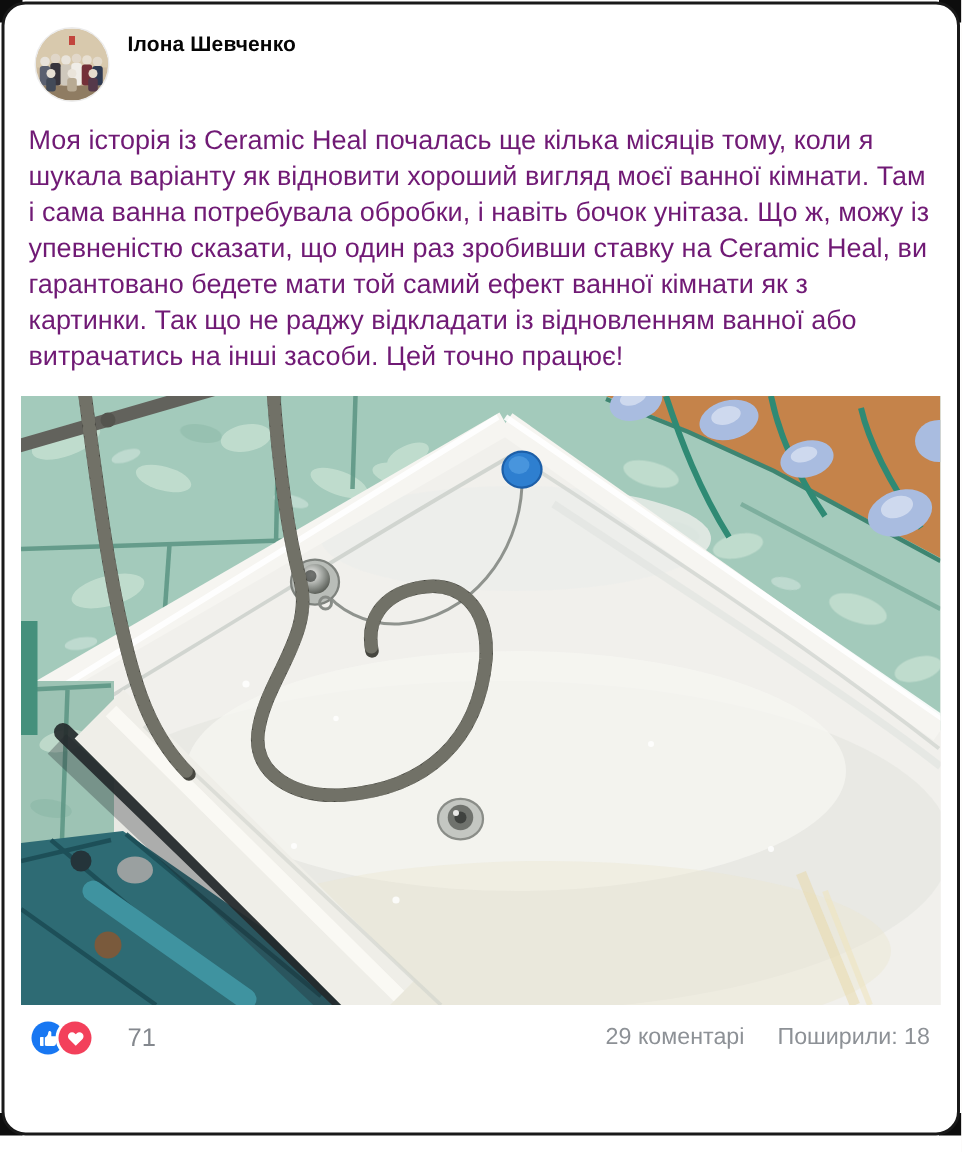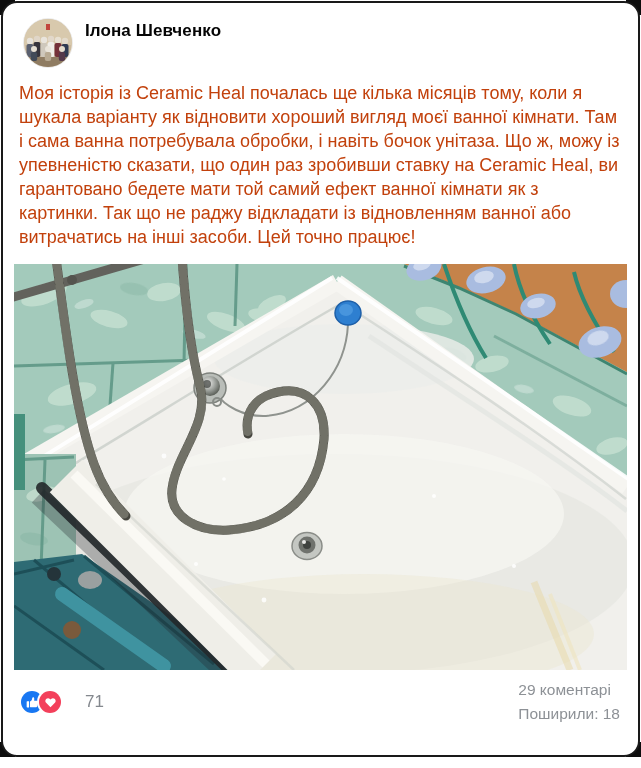--- a/index.html
+++ b/index.html
@@ -7,35 +7,35 @@
           font-family:"Liberation Sans","DejaVu Sans",sans-serif;}
   .corner{position:absolute;width:15px;height:15px;background:#0d0d0d;z-index:0;}
   .corner.tl{top:0;left:0}.corner.tr{top:0;right:0}.corner.bl{bottom:11px;left:0}.corner.br{bottom:11px;right:0}
   .card{position:absolute;left:1px;top:1px;right:1px;bottom:11px;background:#ffffff;
         border:2px solid #191919;border-radius:16px;z-index:1;overflow:hidden;}
   .inner{padding:13px 11px 0 11px;}
   
   .header{display:flex;align-items:flex-start;gap:12px;padding:2px 5px 0 9px;}
   .avatar{width:48px;height:48px;border-radius:50%;overflow:hidden;flex:0 0 48px;border:1px solid rgba(0,0,0,.08);}
   .hmeta{padding-top:3px;}
-  .author{font-size:17px;font-weight:700;color:#050505;line-height:1.2;letter-spacing:.1px;}
+  .author{font-size:14px;font-weight:700;color:#050505;line-height:1.2;letter-spacing:.1px;}
   .timerow{display:flex;align-items:center;gap:5px;margin-top:3px;color:#8d9196;font-size:14px;}
   .dot{font-weight:700;}
   
-  .bodytext{margin:13px 0 0 0;padding:0 5px 0 5px;font-size:18px;line-height:24px;color:#c2410c;width:613px;box-sizing:border-box;}
+  .bodytext{margin:13px 0 0 0;padding:0 5px 0 5px;font-size:18px;line-height:24px;color:#701a75;width:613px;box-sizing:border-box;}
   
   .photo{display:block;margin:15px auto 0 auto;width:613px;height:406px;background:#eceae6;}
   
   .footer{display:flex;align-items:center;padding:11px 7px 0 7px;}
   .reactions{display:flex;align-items:center;}
   .reaction{width:22px;height:22px;border-radius:50%;display:flex;align-items:center;justify-content:center;
             box-shadow:0 0 0 2px #fff;}
   .reaction.love{margin-left:-4px;}
   .rcount{margin-left:24px;font-size:17px;color:#84888e;}
-  .meta-right{margin-left:auto;font-size:15.5px;color:#8d9196;display:flex;gap:6px;flex-direction:column;}
+  .meta-right{margin-left:auto;font-size:15.5px;color:#8d9196;display:flex;gap:22px;}
 </style>
 </head>
 <body>
 
 <div class="canvas">
   <div class="corner tl"></div>
   <div class="corner tr"></div>
   <div class="corner bl"></div>
   <div class="corner br"></div>
 

